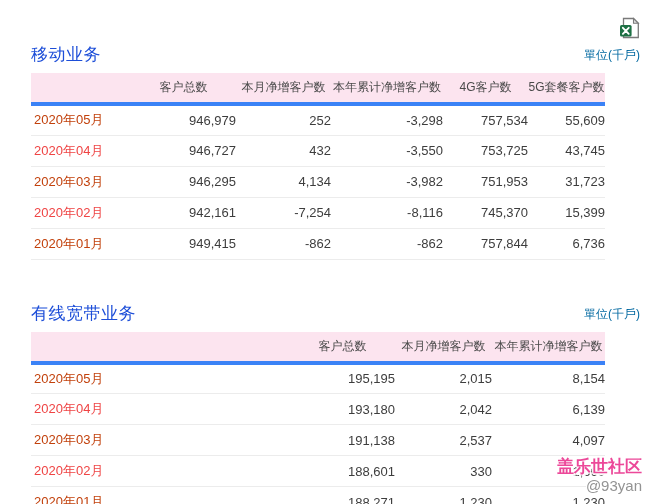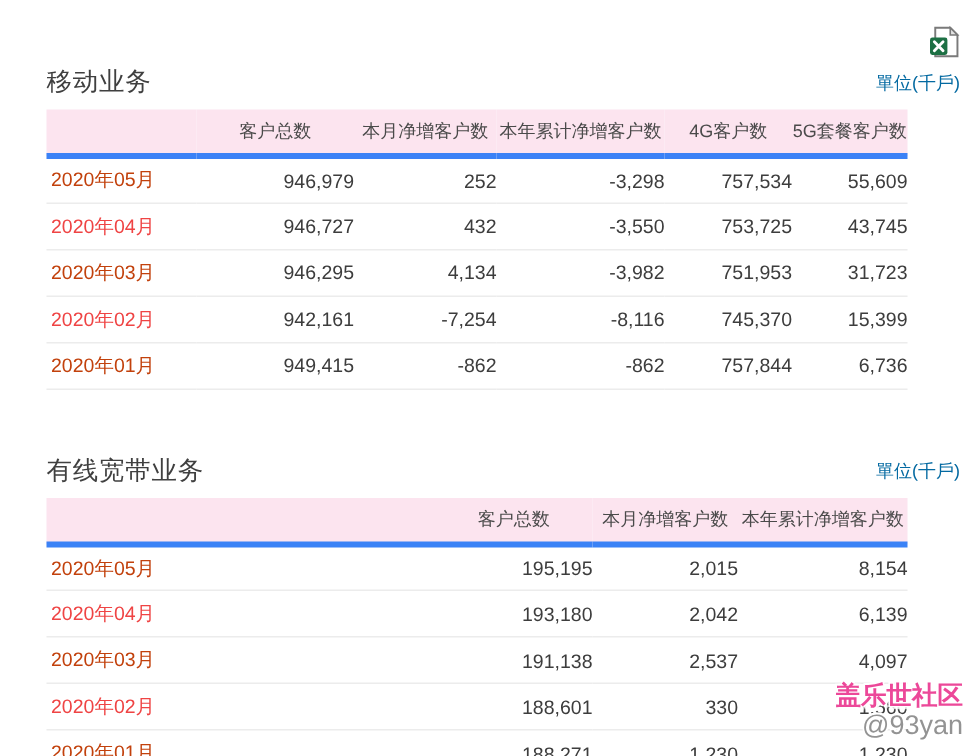--- a/index.html
+++ b/index.html
@@ -5,41 +5,41 @@
   * { box-sizing: border-box; margin: 0; padding: 0; }
   html, body { width: 650px; height: 504px; background: #ffffff; }
   body { font-family: "Liberation Sans", "DejaVu Sans", sans-serif; }
   .page { position: relative; width: 650px; height: 504px; padding: 17px 10px 0 31px; overflow: hidden; background: #ffffff; }
 
   .export-bar { display: flex; justify-content: flex-end; height: 23px; }
   .excel-btn { display: inline-block; width: 22px; height: 22px; cursor: pointer; }
 
   .sec-head { display: flex; justify-content: space-between; align-items: flex-end; margin-top: 3px; margin-bottom: 7px; }
   .sec-head.second { margin-top: 42px; }
-  .sec-title { font-size: 17px; font-weight: 400; color: #404040; letter-spacing: 0.5px; }
+  .sec-title { font-size: 17px; font-weight: 400; color: #1d4ed8; letter-spacing: 0.5px; }
   .sec-unit { font-size: 12px; color: #0369a1; padding-bottom: 2px; }
 
   table { border-collapse: collapse; table-layout: fixed; width: 574px; }
   thead th { background: #fce4ef; height: 31px; font-weight: 400; font-size: 12px; color: #4a4a4a; text-align: center; border-bottom: 4px solid #3b82f6; }
   tbody td { height: 31px; font-size: 13px; color: #3d3d3d; text-align: right; border-bottom: 1px solid #ececec; background: #fff; }
   th.col-date, td.col-date { text-align: left; padding-left: 3px; }
 
   
   .sec-0 col.c1 { width: 105px; } .sec-0 col.c2 { width: 95px; } .sec-0 col.c3 { width: 112px; }
   .sec-0 col.c4 { width: 85px; }  .sec-0 col.c5 { width: 77px; }
   .sec-1 col.c1 { width: 105px; } .sec-1 col.c2 { width: 97px; } .sec-1 col.c3 { width: 113px; }
 
   .date-link { font-size: 13px; text-decoration: none; cursor: pointer; }
   .date-link.blue { color: #c2410c; }
   .date-link.green { color: #ef4444; }
 
   .watermark { position: absolute; right: 8px; bottom: 10px; text-align: right; line-height: 1.15; pointer-events: none; }
   .wm-1 { font-size: 17px; font-weight: 700; color: #ec4899;
           text-shadow: 1px 1px 0 #fff, -1px -1px 0 #fff, 1px -1px 0 #fff, -1px 1px 0 #fff, 2px 2px 1px #fff; text-align: center; }
-  .wm-2 { font-size: 18px; color: #939393;
+  .wm-2 { font-size: 15px; color: #939393;
           text-shadow: 1px 1px 0 #fff, -1px -1px 0 #fff, 1px -1px 0 #fff, -1px 1px 0 #fff; }
 </style>
 </head>
 <body>
 
 <div class="page">
 
   <div class="export-bar">
     <span class="excel-btn">
       <svg width="22" height="22" viewBox="0 0 22 22">

